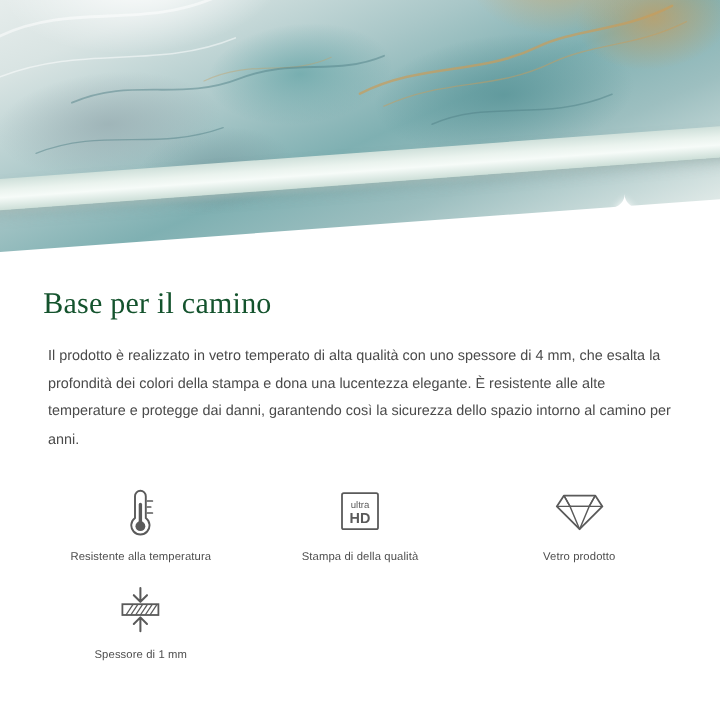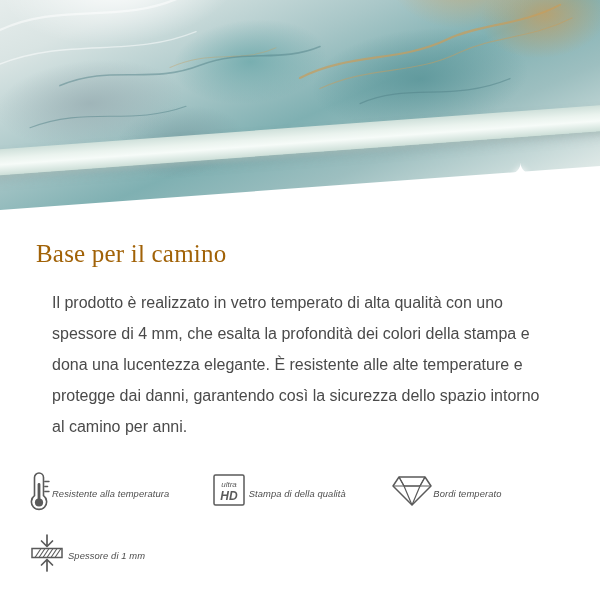--- a/index.html
+++ b/index.html
@@ -97,59 +97,58 @@
   .sparkle.s3 { left: 492px; top: 182px; font-size: 13px; }
 
   
   .content {
     padding: 22px 36px 0 36px;
   }
   .headline {
     font-family: "Liberation Serif", serif;
     font-size: 25px;
     line-height: 1.34;
-    color: #a16207;
+    color: #14532d;
     font-weight: normal;
     margin: 0 0 14px 0;
     letter-spacing: 0.2px;
   }
   .headline .line2 { display: block; }
 
   .paragraph {
-    font-size: 16px;
+    font-size: 12px;
     line-height: 1.95;
     color: #4a4a4a;
-    margin: 16px;
+    margin: 4px;
     max-width: 536px;
   }
 
   
   .features {
     margin-top: 26px;
     display: grid;
     grid-template-columns: repeat(3, 1fr);
     row-gap: 16px;
     padding: 0 26px;
   }
   .feature {
     display: flex;
-    flex-direction: row;
-    align-items: flex-start;
+    flex-direction: column;
+    align-items: center;
     justify-content: flex-start;
-    font-style: italic;
   }
   .feature-icon {
     height: 46px;
     display: flex;
     align-items: center;
     justify-content: center;
     color: #5a5a5a;
   }
   .feature-label {
-    margin-top: 20px;
+    margin-top: 8px;
     font-size: 9.4px;
     color: #4d4d4d;
     text-align: center;
     letter-spacing: 0.1px;
   }
   svg { display: block; }
 </style>
 </head>
 <body>
 
@@ -222,21 +221,21 @@
       <div class="feature-icon">
         <svg width="42" height="36" viewBox="0 0 42 36">
           <path d="M8 4 H34 L40 13 L21 32 L2 13 Z" fill="none" stroke="#5a5a5a" stroke-width="1.5" stroke-linejoin="round"></path>
           <path d="M2 13 H40" stroke="#5a5a5a" stroke-width="1.2"></path>
           <path d="M8 4 L13 13 L21 32" fill="none" stroke="#5a5a5a" stroke-width="1.2"></path>
           <path d="M34 4 L29 13 L21 32" fill="none" stroke="#5a5a5a" stroke-width="1.2"></path>
           <path d="M13 13 H29" stroke="#5a5a5a" stroke-width="1.2"></path>
           <path d="M8 4 L13 13 M34 4 L29 13" stroke="#5a5a5a" stroke-width="1.2"></path>
         </svg>
       </div>
-      <div class="feature-label">Bordi temperato</div>
+      <div class="feature-label">Vetro prodotto</div>
     </div>
 
 
     <div class="feature">
       <div class="feature-icon">
         <svg width="42" height="40" viewBox="0 0 42 40">
           <path d="M21 2 V12 M15.5 8 L21 13.5 L26.5 8" fill="none" stroke="#5a5a5a" stroke-width="1.7" stroke-linecap="round" stroke-linejoin="round"></path>
           <rect x="6" y="15.5" width="30" height="9" fill="none" stroke="#5a5a5a" stroke-width="1.5"></rect>
           <g stroke="#5a5a5a" stroke-width="1.1">
             <line x1="9" y1="24.5" x2="15" y2="15.5"></line>

